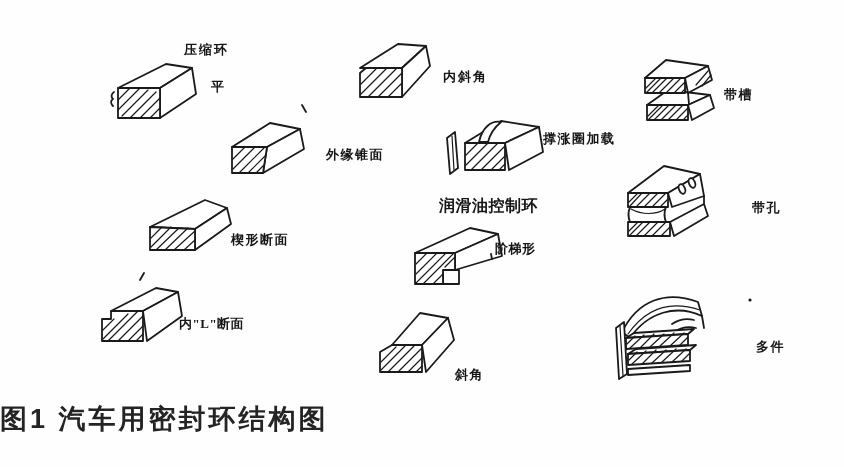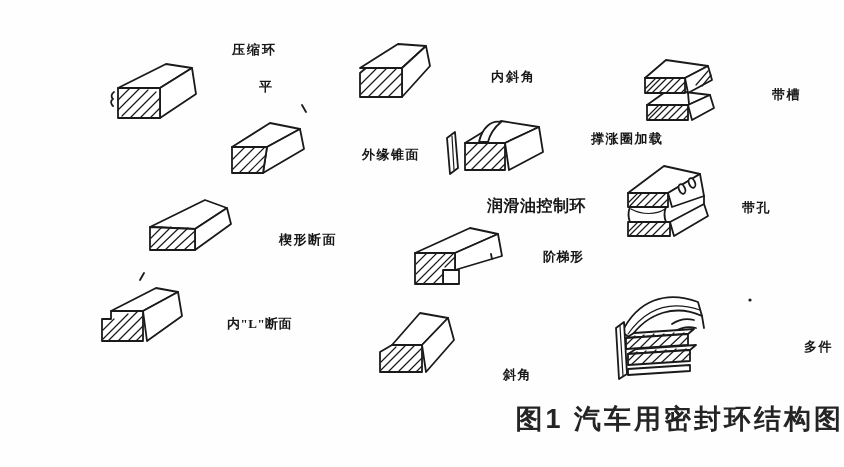--- a/index.html
+++ b/index.html
@@ -2,23 +2,23 @@
 <html><head>
 <meta charset="utf-8">
 <style>
   html,body{margin:0;padding:0;}
   body{width:844px;height:467px;background:#ffffff;}
   .canvas{position:relative;width:844px;height:467px;background:#fefefe;overflow:hidden;
           font-family:"Liberation Serif",serif;color:#1a1a1a;}
   figure.ring{position:absolute;margin:0;padding:0;}
   figure.ring svg{display:block;}
   .lbl{position:absolute;font-size:13px;font-weight:bold;letter-spacing:1.5px;
-       white-space:nowrap;line-height:1.1;color:#161616;margin-left:48px;}
+       white-space:nowrap;line-height:1.1;color:#161616;}
   .lbl.tight{letter-spacing:0.5px;}
-  .caption{position:absolute;left:0;right:0;top:401px;text-align:right;
+  .caption{position:absolute;left:0;right:0;top:401px;text-align:left;
            font-family:"Liberation Sans",sans-serif;font-size:27px;font-weight:bold;
            letter-spacing:3px;color:#242424;}
   
   .o{fill:#ffffff;stroke:#1a1a1a;stroke-width:1.8;stroke-linejoin:round;stroke-linecap:round;}
   .h{fill:none;stroke:#1a1a1a;stroke-width:1.2;stroke-linecap:round;}
   .t{fill:none;stroke:#1a1a1a;stroke-width:1.8;stroke-linecap:round;stroke-linejoin:round;}
 </style>
 </head>
 <body>
 
@@ -65,21 +65,21 @@
   <div class="lbl" style="left:724px;top:88px;text-align:center;">带槽</div>
 
   <figure class="ring" style="left:226px;top:116px;">
     <svg width="88" height="64" viewBox="0 0 88 64">
       <path class="o" d="M6,31 L44,7 L74,13 L41,31 Z"></path>
       <path class="o" d="M41,31 L74,13 L78,33 L37,57 Z"></path>
       <path class="o" d="M6,31 L41,31 L37,57 L6,57 Z"></path>
       <path class="h" d="M7,43 L19,31 M7,53 L29,31 M13,57 L38,32 M22,57 L39,40 M30,57 L38,49"></path>
     </svg>
   </figure>
-  <div class="lbl" style="left:314px;top:148px;">外缘锥面</div>
+  <div class="lbl" style="left:326px;top:148px;">外缘锥面</div>
 
   <figure class="ring" style="left:441px;top:110px;">
     <svg width="106" height="66" viewBox="0 0 106 66">
       <path class="o" d="M6,28 L14,22 L17,58 L9,64 Z"></path>
       <path class="h" d="M11,26 L13,60"></path>
       <path class="o" d="M24,33 L60,11 L98,17 L64,33 Z"></path>
       <path class="o" d="M38,32 C41,18 50,10 60,12 C54,17 49,24 47,32 Z"></path>
       <path class="o" d="M64,33 L98,17 L102,42 L68,60 Z"></path>
       <path class="o" d="M24,33 L64,33 L64,60 L24,60 Z"></path>
       <path class="h" d="M25,45 L37,33 M25,55 L47,33 M30,60 L57,33 M40,60 L64,36 M50,60 L64,46 M58,60 L64,54"></path>
@@ -99,38 +99,38 @@
 
   <figure class="ring" style="left:409px;top:223px;">
     <svg width="98" height="68" viewBox="0 0 98 68">
       <path class="o" d="M6,30 L61,5 L89,11 L46,30 Z"></path>
       <path class="o" d="M46,30 L89,11 L93,33 L46,47 Z"></path>
       <path class="o" d="M34,47 L50,47 L50,61 L34,61 Z"></path>
       <path class="o" d="M6,30 L46,30 L46,47 L34,47 L34,61 L6,61 Z"></path>
       <path class="h" d="M7,41 L18,30 M7,51 L28,30 M7,60 L37,30 M14,61 L44,31 M24,61 L34,51 M36,44 L46,34"></path>
     </svg>
   </figure>
-  <div class="lbl tight" style="left:495px;top:250px;">阶梯形</div>
+  <div class="lbl tight" style="left:495px;top:242px;">阶梯形</div>
 
   <figure class="ring" style="left:620px;top:158px;">
     <svg width="92" height="80" viewBox="0 0 92 80">
       <path class="o" d="M8,35 L44,8 L80,16 L48,35 Z"></path>
       <path class="o" d="M48,35 L80,16 L84,38 L52,49 Z"></path>
       <ellipse class="o" cx="62" cy="31" rx="3" ry="5" transform="rotate(-22 62 31)"></ellipse>
       <ellipse class="o" cx="72" cy="25" rx="3" ry="5" transform="rotate(-22 72 25)"></ellipse>
       <path class="o" d="M8,35 L48,35 L48,49 L8,49 Z"></path>
       <path class="h" d="M9,44 L18,35 M9,49 L22,35 M16,49 L30,35 M24,49 L38,35 M32,49 L46,35 M40,49 L48,41"></path>
       <path class="h" d="M11,51 C22,57 36,57 45,51"></path>
       <path class="t" d="M10,49 C8,54 8,59 10,64 M46,49 C44,54 44,59 46,64 M84,38 L84,46"></path>
       <path class="o" d="M50,64 L84,46 L88,58 L54,78 Z"></path>
       <path class="o" d="M8,64 L50,64 L50,78 L8,78 Z"></path>
       <path class="h" d="M9,73 L18,64 M9,78 L23,64 M16,78 L30,64 M24,78 L38,64 M32,78 L46,64 M41,78 L50,69"></path>
     </svg>
   </figure>
-  <div class="lbl" style="left:694px;top:201px;">带孔</div>
+  <div class="lbl" style="left:752px;top:201px;">带孔</div>
 
   <figure class="ring" style="left:98px;top:282px;">
     <svg width="88" height="64" viewBox="0 0 88 64">
       <path class="o" d="M13,29 L58,6 L80,10 L45,29 Z"></path>
       <path class="o" d="M45,29 L80,10 L84,34 L49,59 Z"></path>
       <path class="o" d="M13,29 L45,29 L45,59 L4,59 L4,37 L13,37 Z"></path>
       <path class="h" d="M5,48 L16,37 M5,57 L30,32 M10,59 L40,29 M20,59 L45,34 M30,59 L45,44 M38,59 L45,52"></path>
     </svg>
   </figure>
   <div class="lbl tight" style="left:179px;top:317px;">内"L"断面</div>

